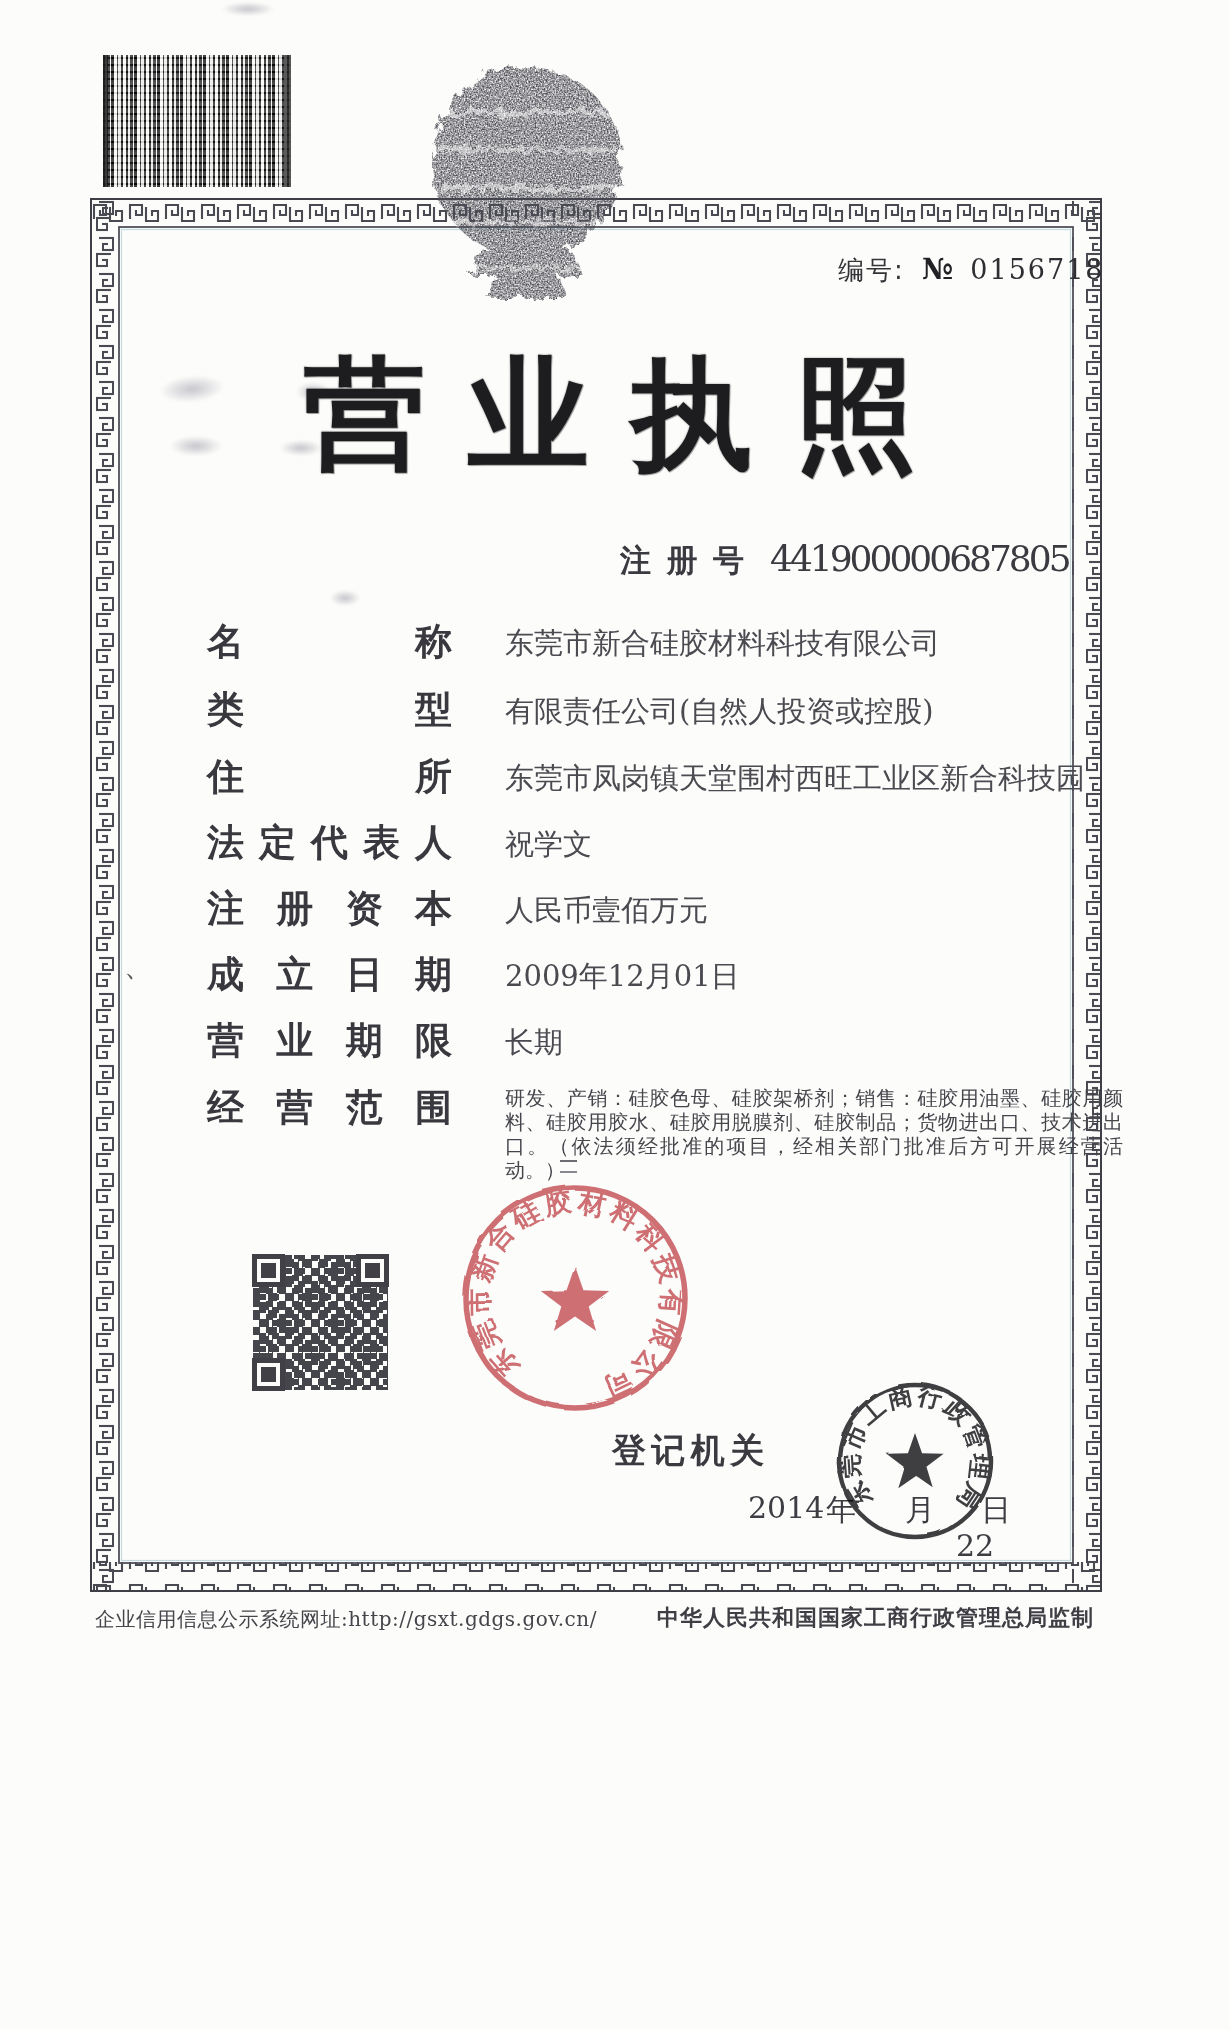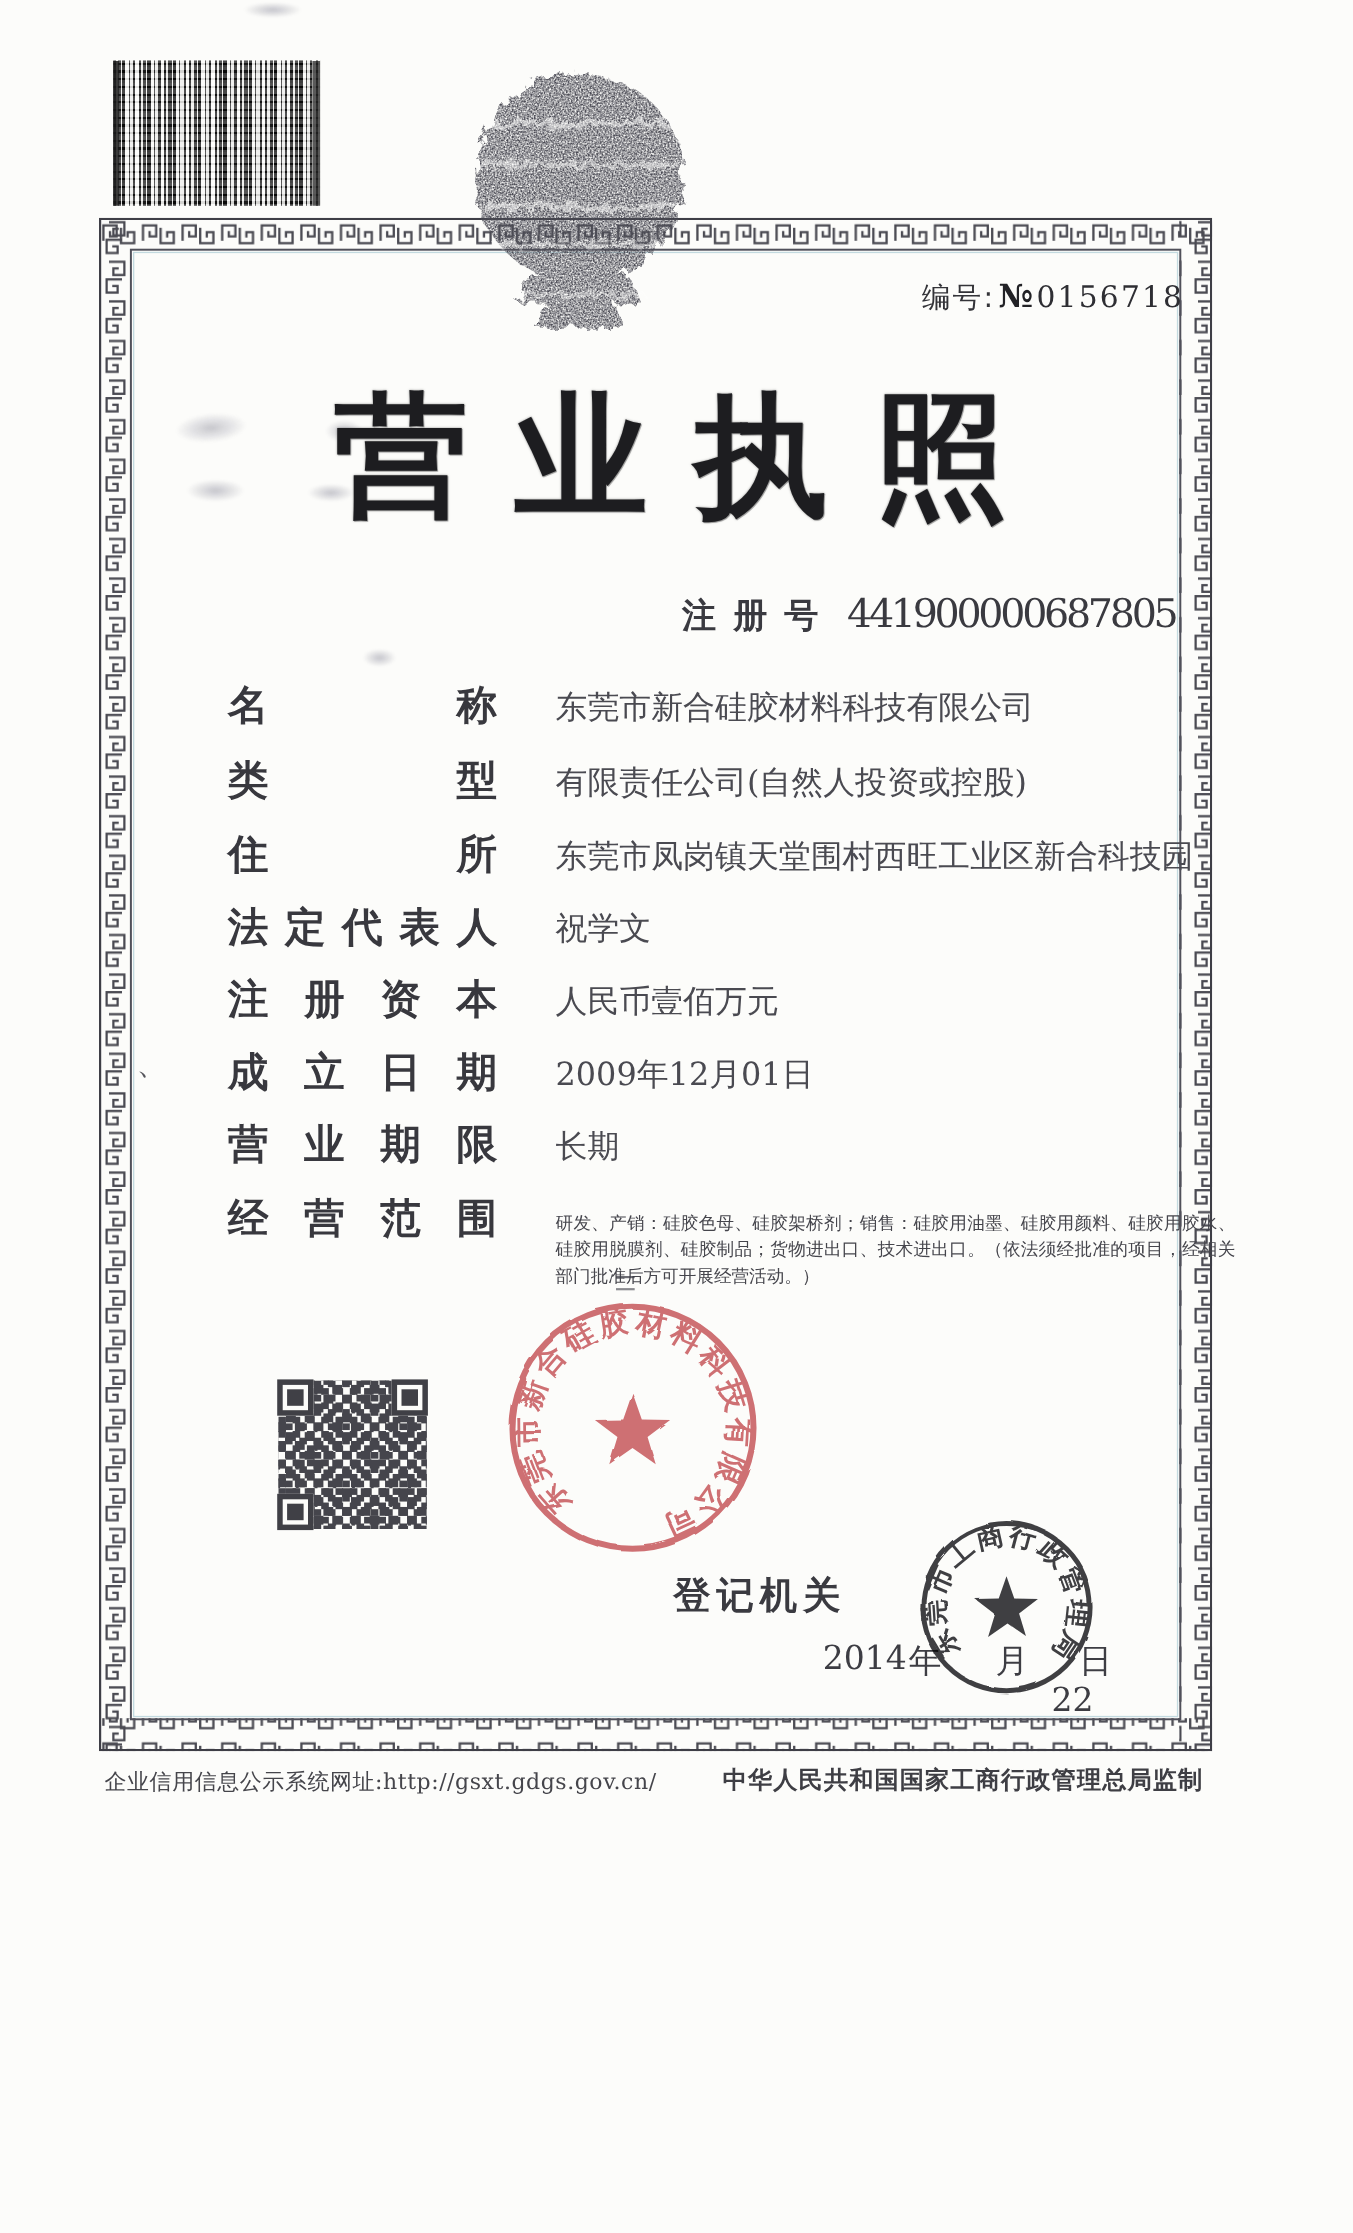--- a/index.html
+++ b/index.html
@@ -21,21 +21,21 @@
     box-shadow:inset 5px 0 0 rgba(30,30,30,.85), inset -7px 0 0 rgba(40,40,40,.75);
   }
 
   
   .frame{left:90px;top:198px;z-index:1;}
 
   
   .emblem{left:432px;top:52px;z-index:3;}
 
   
-  .serial{left:838px;top:252px;z-index:4;display:flex;align-items:baseline;gap:3px;white-space:nowrap;}
+  .serial{left:838px;top:252px;z-index:4;display:flex;align-items:baseline;gap:17px;white-space:nowrap;}
   .serial .lab{font-size:26px;color:#333338;letter-spacing:2px;font-family:"DejaVu Sans","Liberation Sans",sans-serif;}
   .serial .nosym{font-size:29px;font-weight:700;color:#222226;}
   .serial .num{font-size:27px;color:#2e2e33;letter-spacing:2px;}
 
   
   .title{
     left:304px;top:352px;width:612px;height:126px;z-index:4;
     display:flex;justify-content:space-between;
     font-family:"DejaVu Sans","Liberation Sans",sans-serif;
     font-size:121px;line-height:126px;font-weight:900;color:#1d1d20;
@@ -52,22 +52,22 @@
   .frow .lbl{
     position:absolute;left:0;top:0;width:245px;
     display:flex;justify-content:space-between;
     font-size:37px;font-weight:600;color:#38383e;line-height:42px;
   }
   .frow .val{
     position:absolute;left:263px;top:6px;
     font-size:29px;color:#4a4a51;white-space:nowrap;line-height:34px;margin-left:35px;
   }
   .frow .val.wrap{
-    white-space:normal;width:618px;top:14px;
-    font-size:16px;line-height:24px;text-align:justify;color:#45454c;
+    white-space:normal;width:618px;top:0px;
+    font-size:20px;line-height:24px;text-align:justify;color:#45454c;
   }
 
   
   .registrar{left:612px;top:1428px;width:152px;z-index:4;
     display:flex;justify-content:space-between;
     font-size:34px;font-weight:600;color:#3a3a40;}
   .dateline{left:748px;top:1490px;z-index:4;font-size:30px;color:#3d3d43;white-space:nowrap;}
   .dateline span{position:absolute;top:0;}
   .d-year{left:0;}
   .d-yu{left:78px;}

